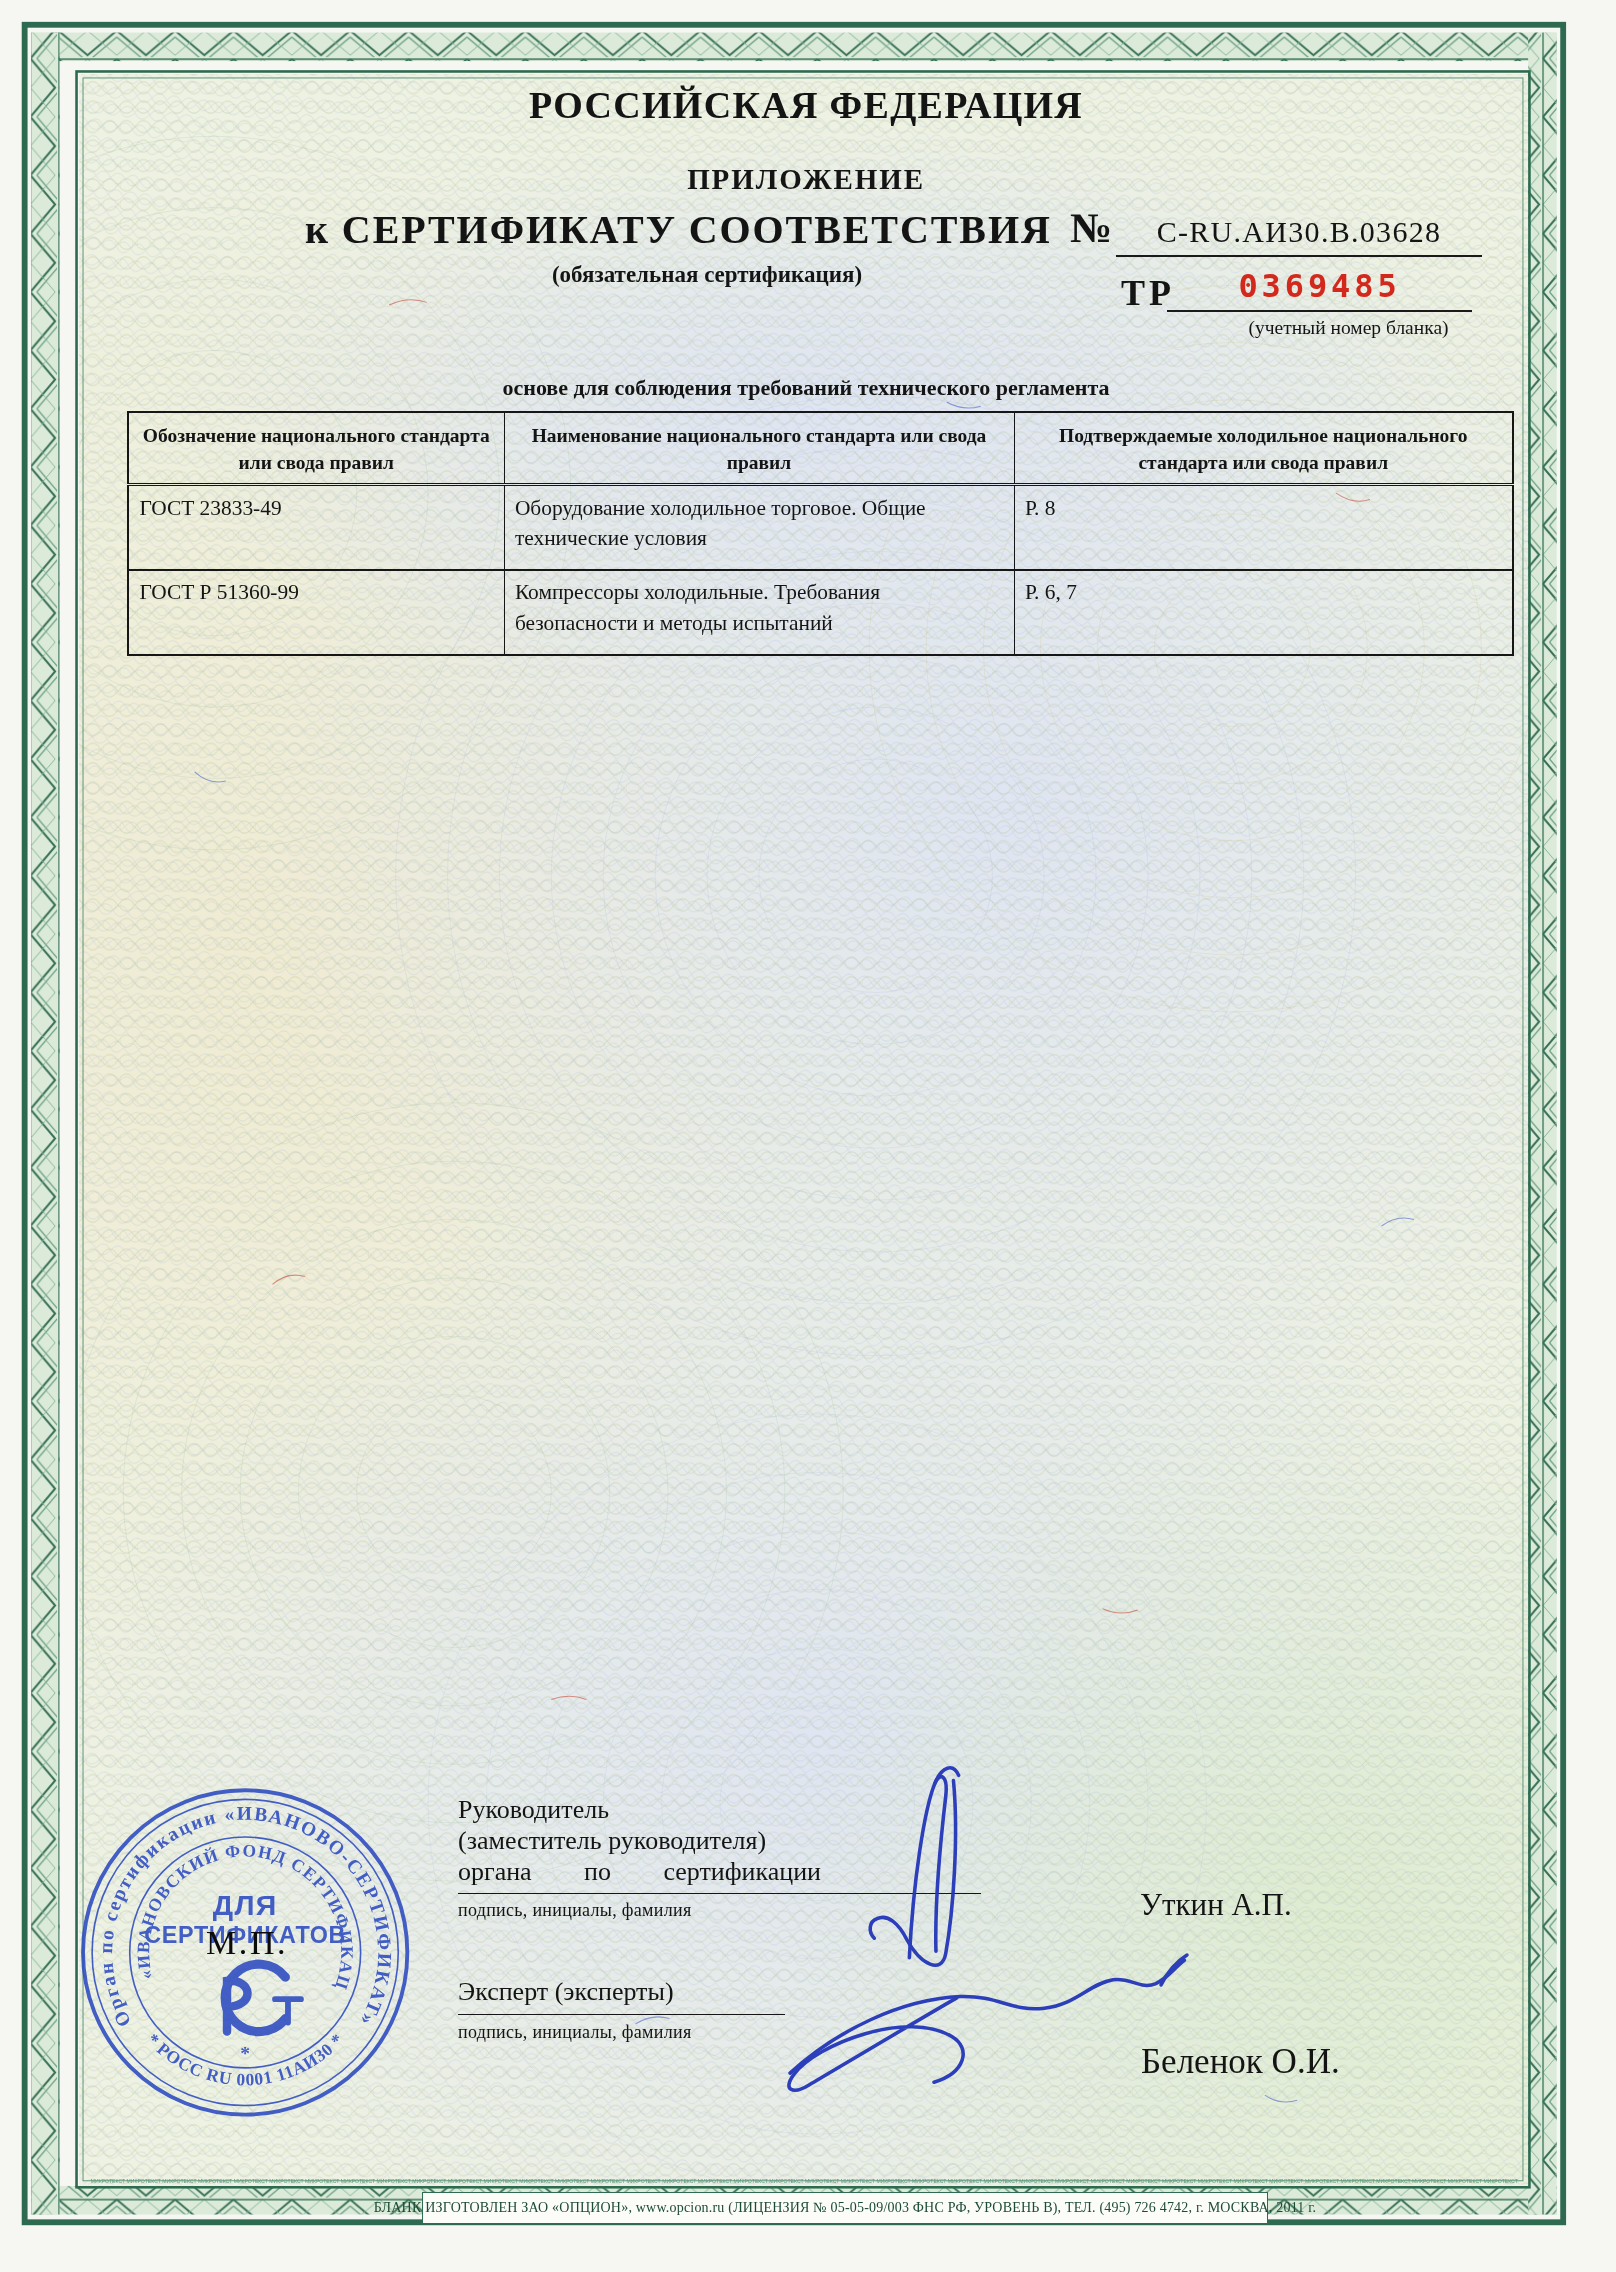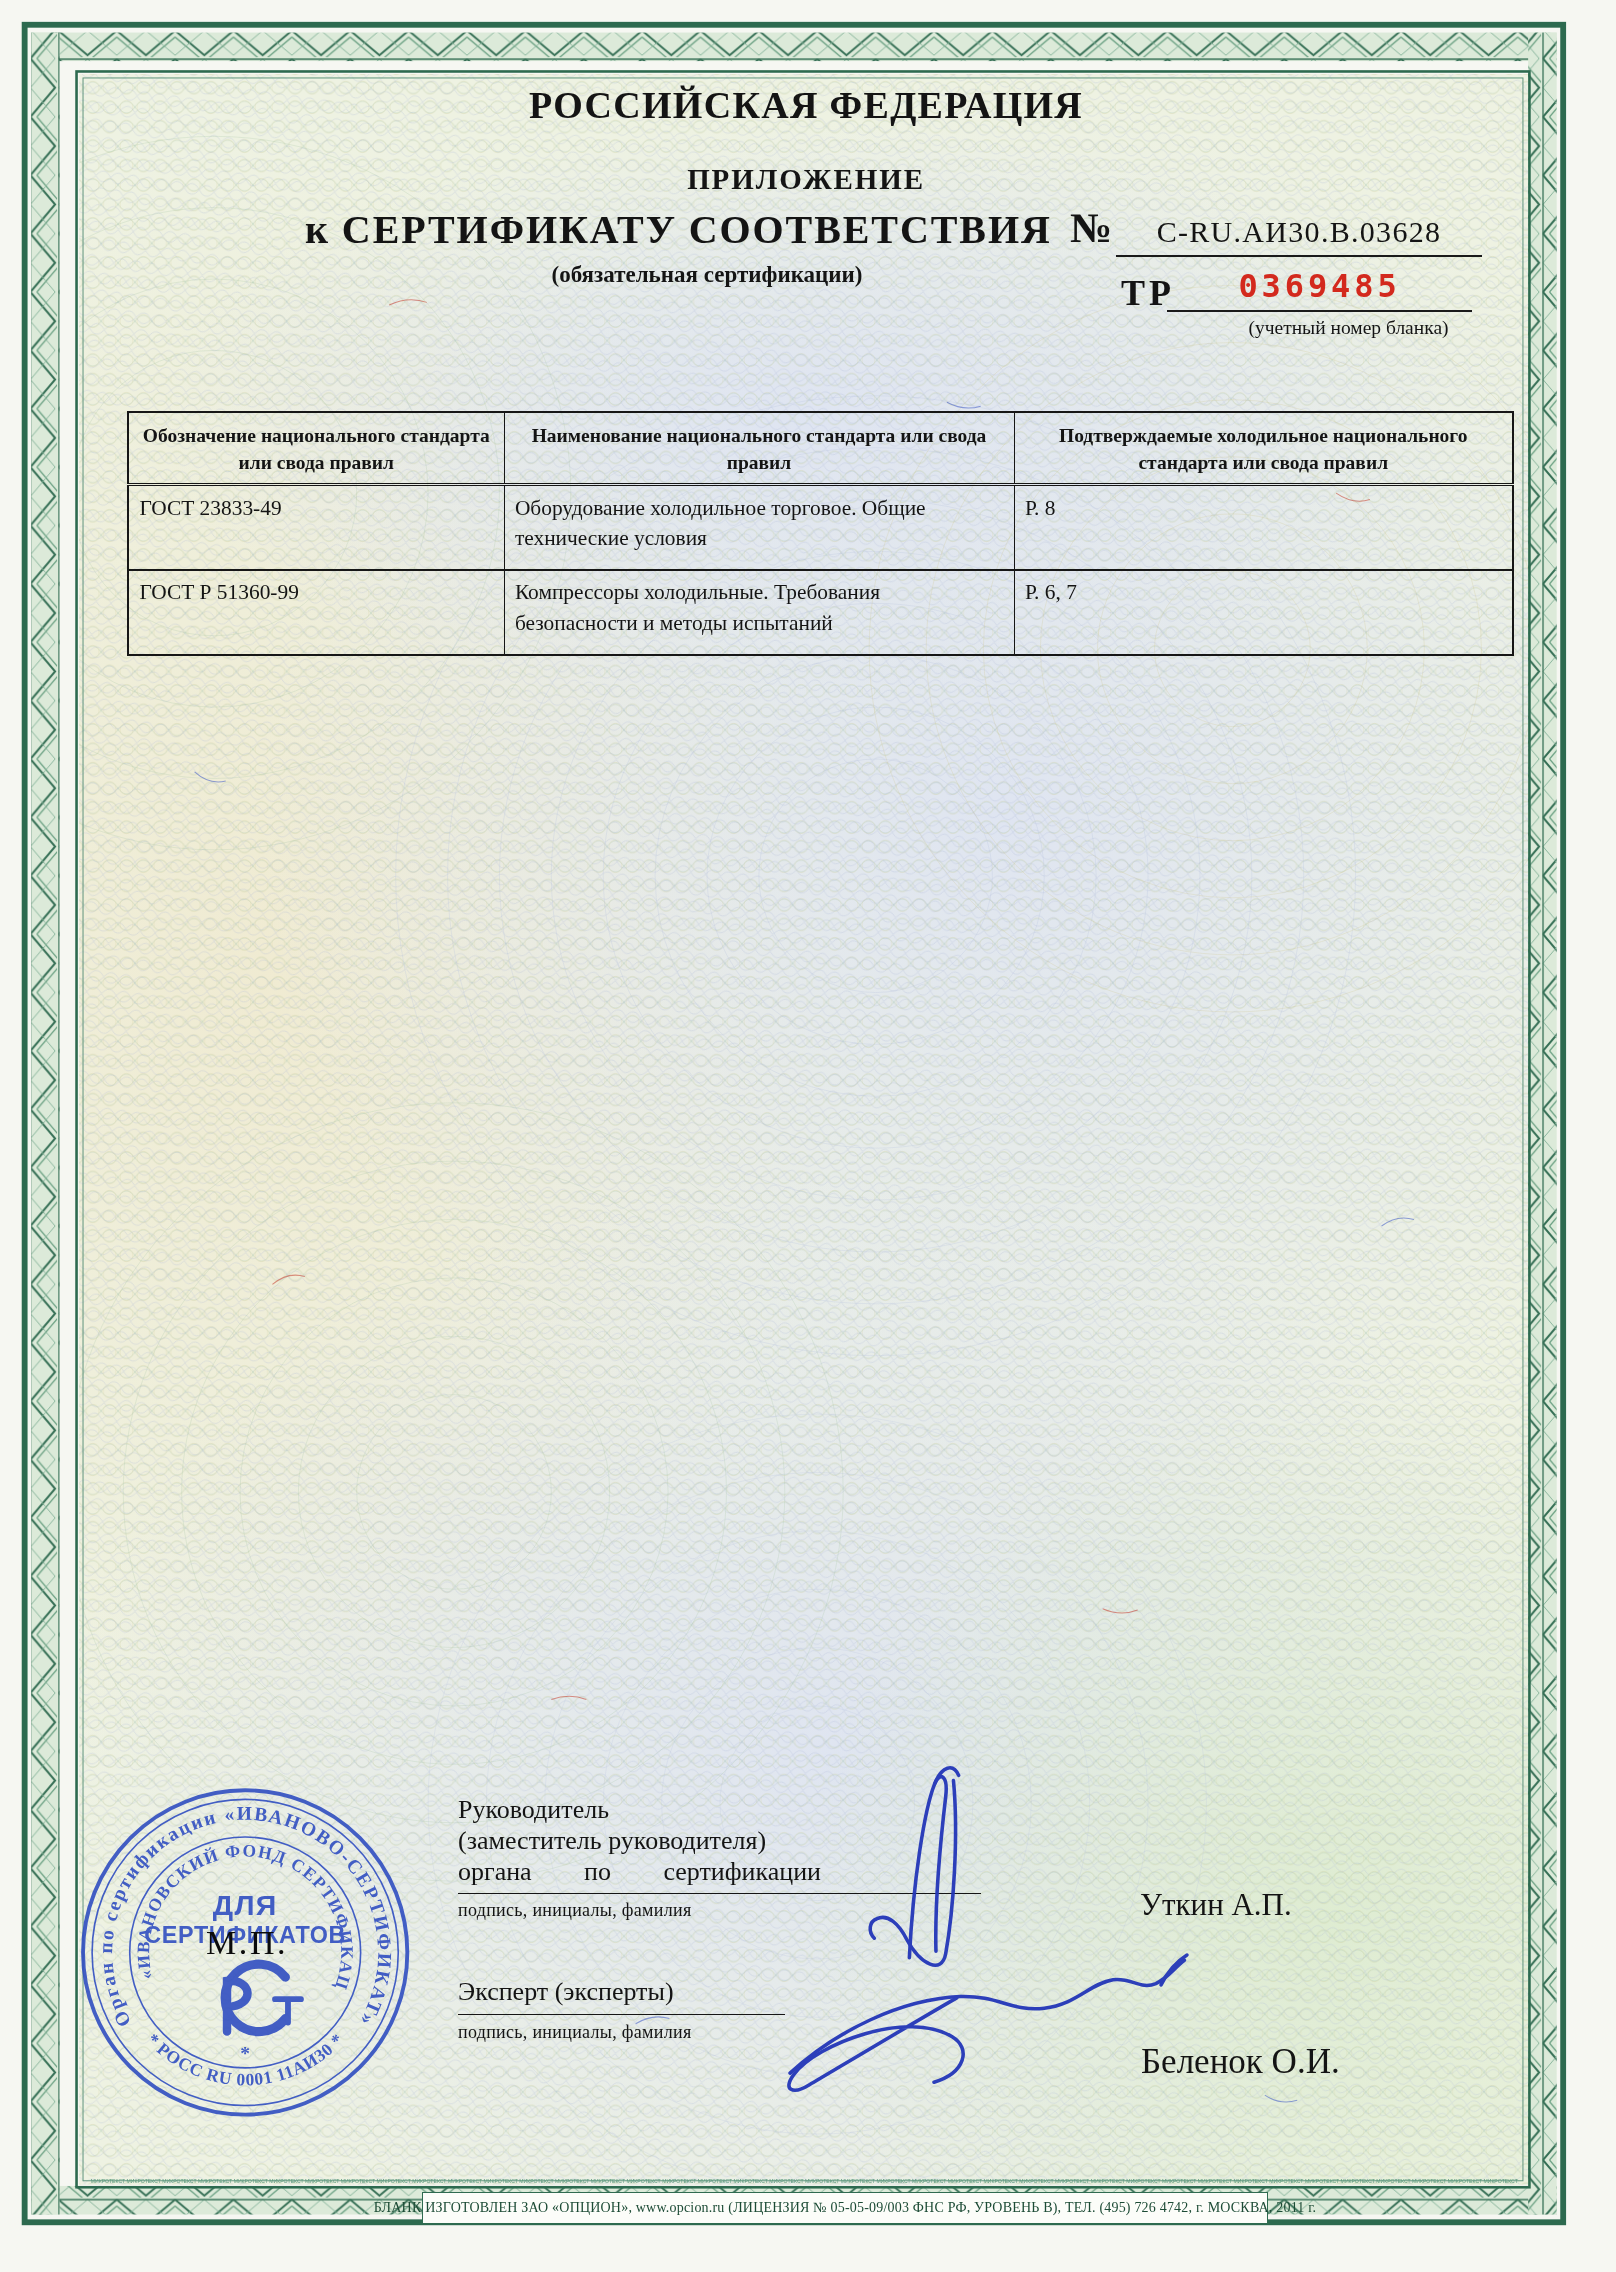--- a/index.html
+++ b/index.html
@@ -164,24 +164,25 @@
       <text x="140" y="3366" font-size="9" fill="#57977a" textLength="2200" lengthAdjust="spacingAndGlyphs" font-family="Liberation Sans, sans-serif">МИКРОТЕКСТ МИКРОТЕКСТ МИКРОТЕКСТ МИКРОТЕКСТ МИКРОТЕКСТ МИКРОТЕКСТ МИКРОТЕКСТ МИКРОТЕКСТ МИКРОТЕКСТ МИКРОТЕКСТ МИКРОТЕКСТ МИКРОТЕКСТ МИКРОТЕКСТ МИКРОТЕКСТ МИКРОТЕКСТ МИКРОТЕКСТ МИКРОТЕКСТ МИКРОТЕКСТ МИКРОТЕКСТ МИКРОТЕКСТ МИКРОТЕКСТ МИКРОТЕКСТ МИКРОТЕКСТ МИКРОТЕКСТ МИКРОТЕКСТ МИКРОТЕКСТ МИКРОТЕКСТ МИКРОТЕКСТ МИКРОТЕКСТ МИКРОТЕКСТ МИКРОТЕКСТ МИКРОТЕКСТ МИКРОТЕКСТ МИКРОТЕКСТ МИКРОТЕКСТ МИКРОТЕКСТ МИКРОТЕКСТ МИКРОТЕКСТ МИКРОТЕКСТ МИКРОТЕКСТ </text>
     </g>
   </svg>
 
   <div class="content">
     <div class="abs country-title">РОССИЙСКАЯ ФЕДЕРАЦИЯ</div>
     <div class="abs appendix-title">ПРИЛОЖЕНИЕ</div>
     <div class="abs cert-title">к СЕРТИФИКАТУ СООТВЕТСТВИЯ</div>
     <div class="abs num-sign">№</div>
     <div class="abs cert-number-field">C-RU.АИ30.В.03628</div>
-    <div class="abs cert-type">(обязательная сертификации)</div>
+    <div class="abs cert-type">(обязательная сертификация)</div>
     <div class="abs tr-label">ТР</div>
     <div class="abs blank-number">0369485</div>
     <div class="abs blank-caption">(учетный номер бланка)</div>
+    <div class="abs std-caption cap2">основе для соблюдения требований технического регламента</div>
 
     <table class="std">
       <colgroup>
           <col style="width:376px">
           <col style="width:510px">
           <col style="width:499px">
         </colgroup>
       <thead>
         <tr>
           <th>Обозначение национального стандарта или свода правил</th>

